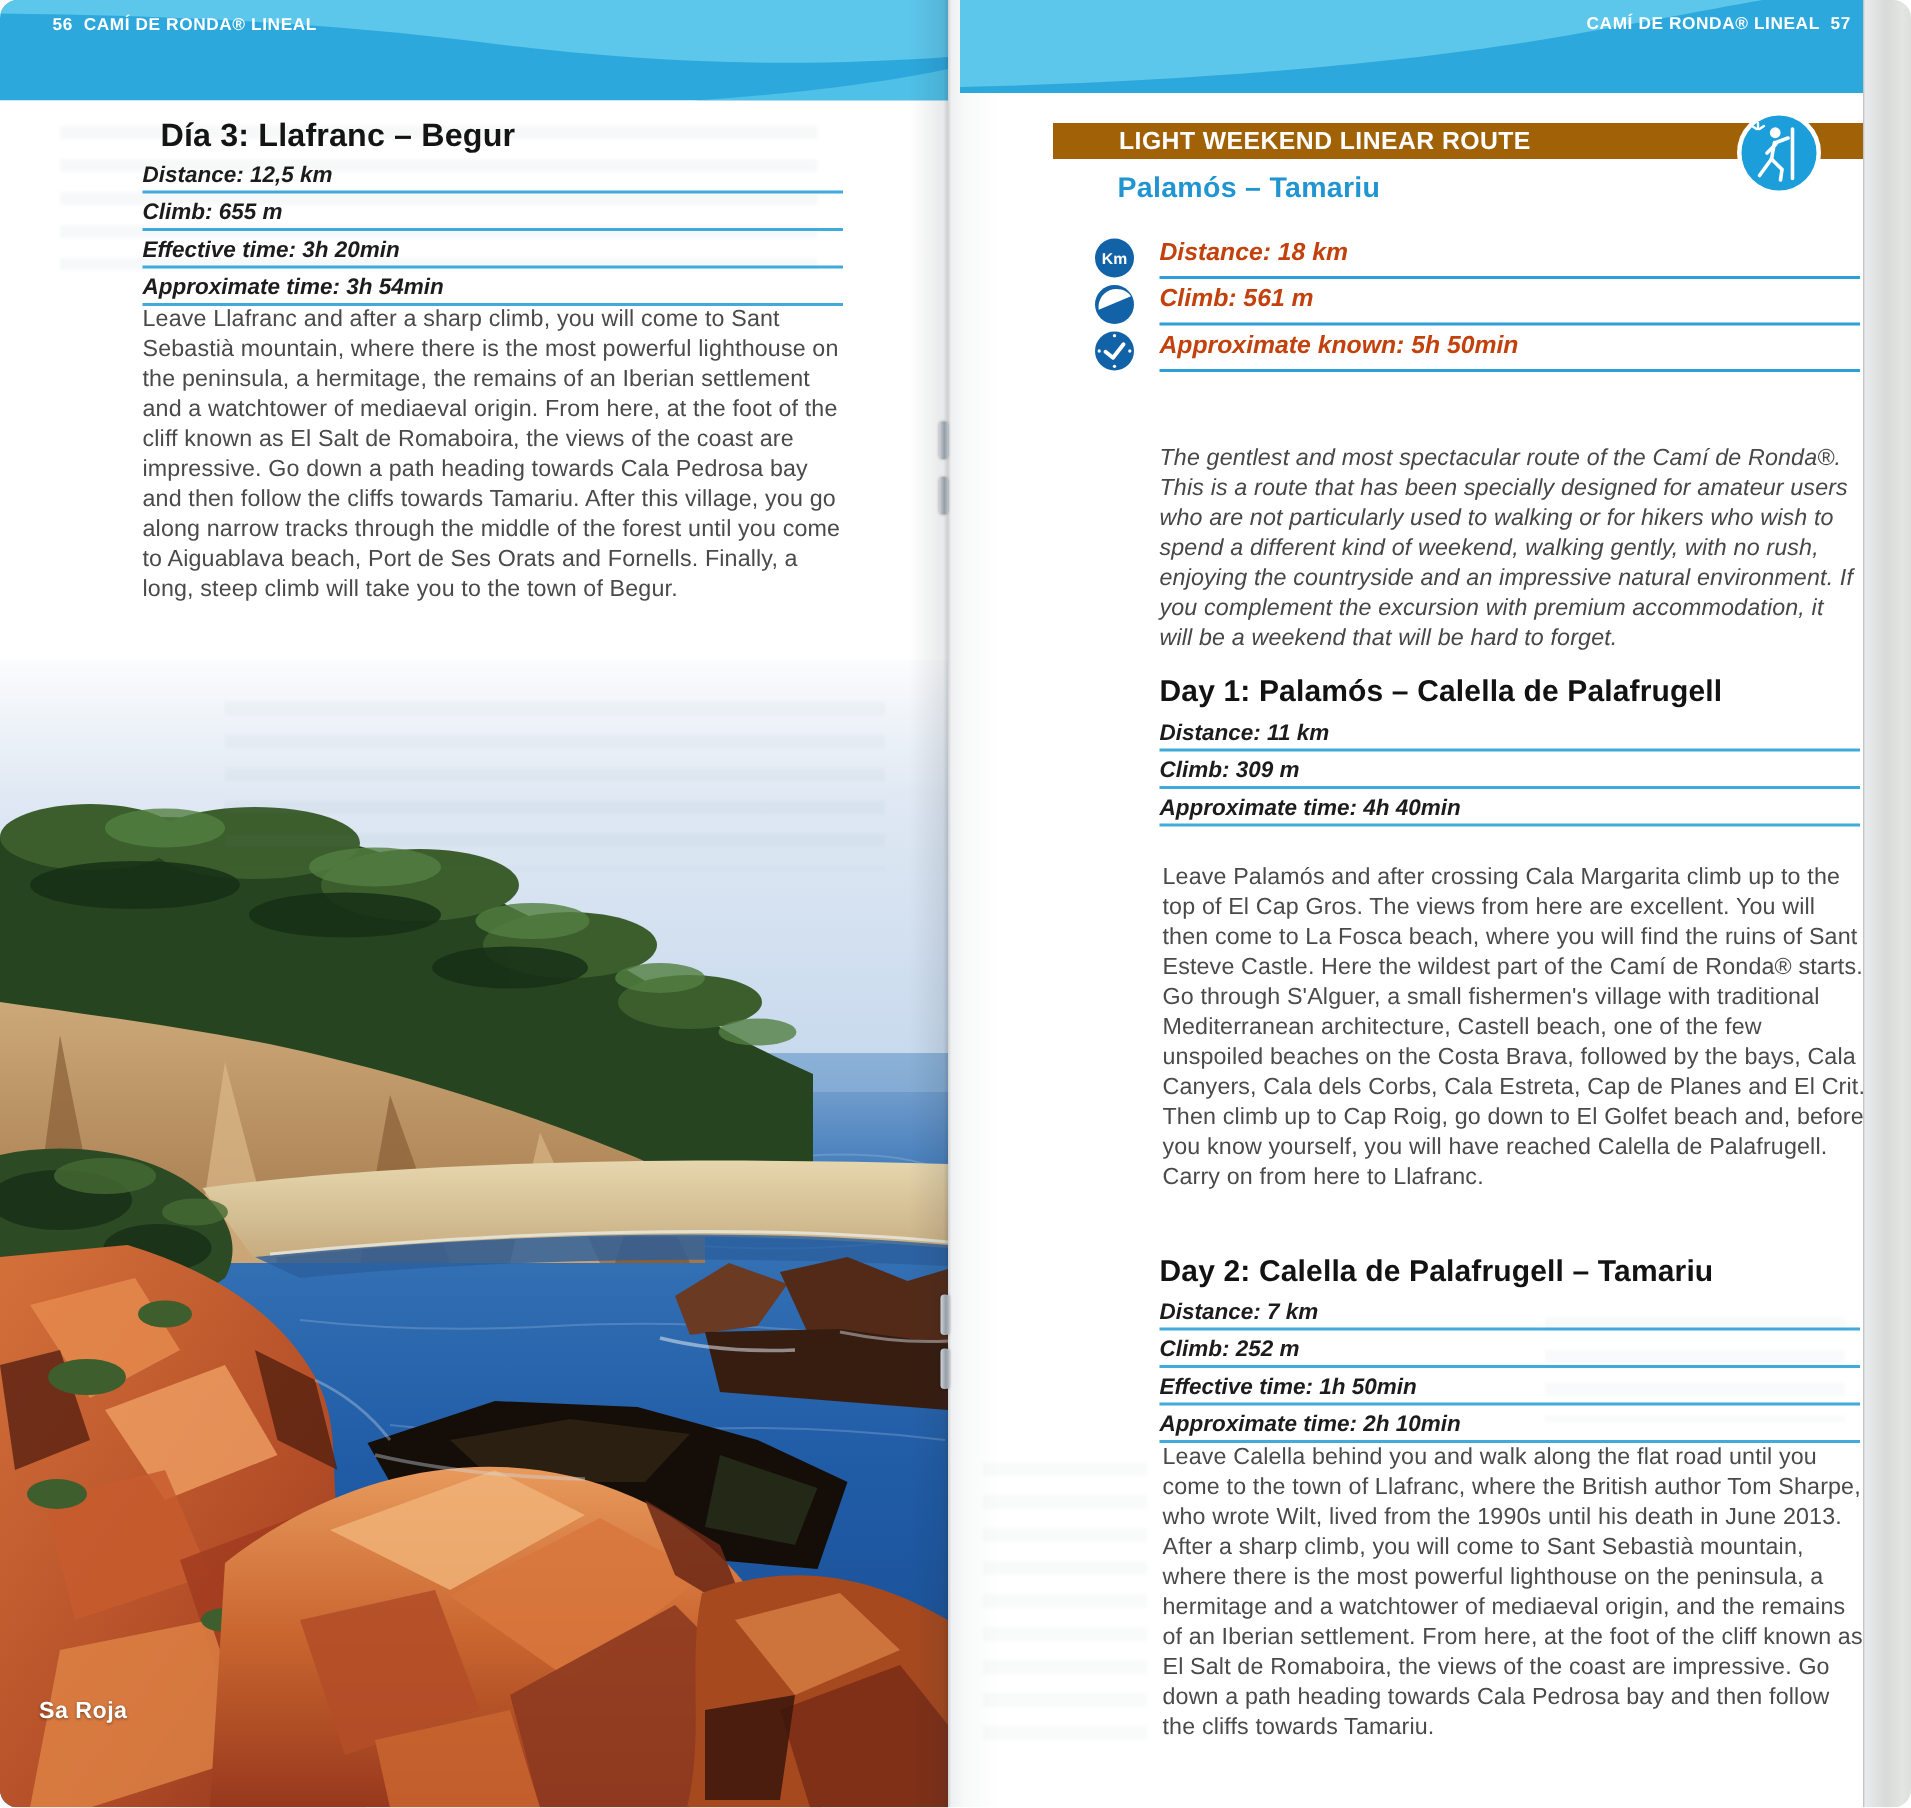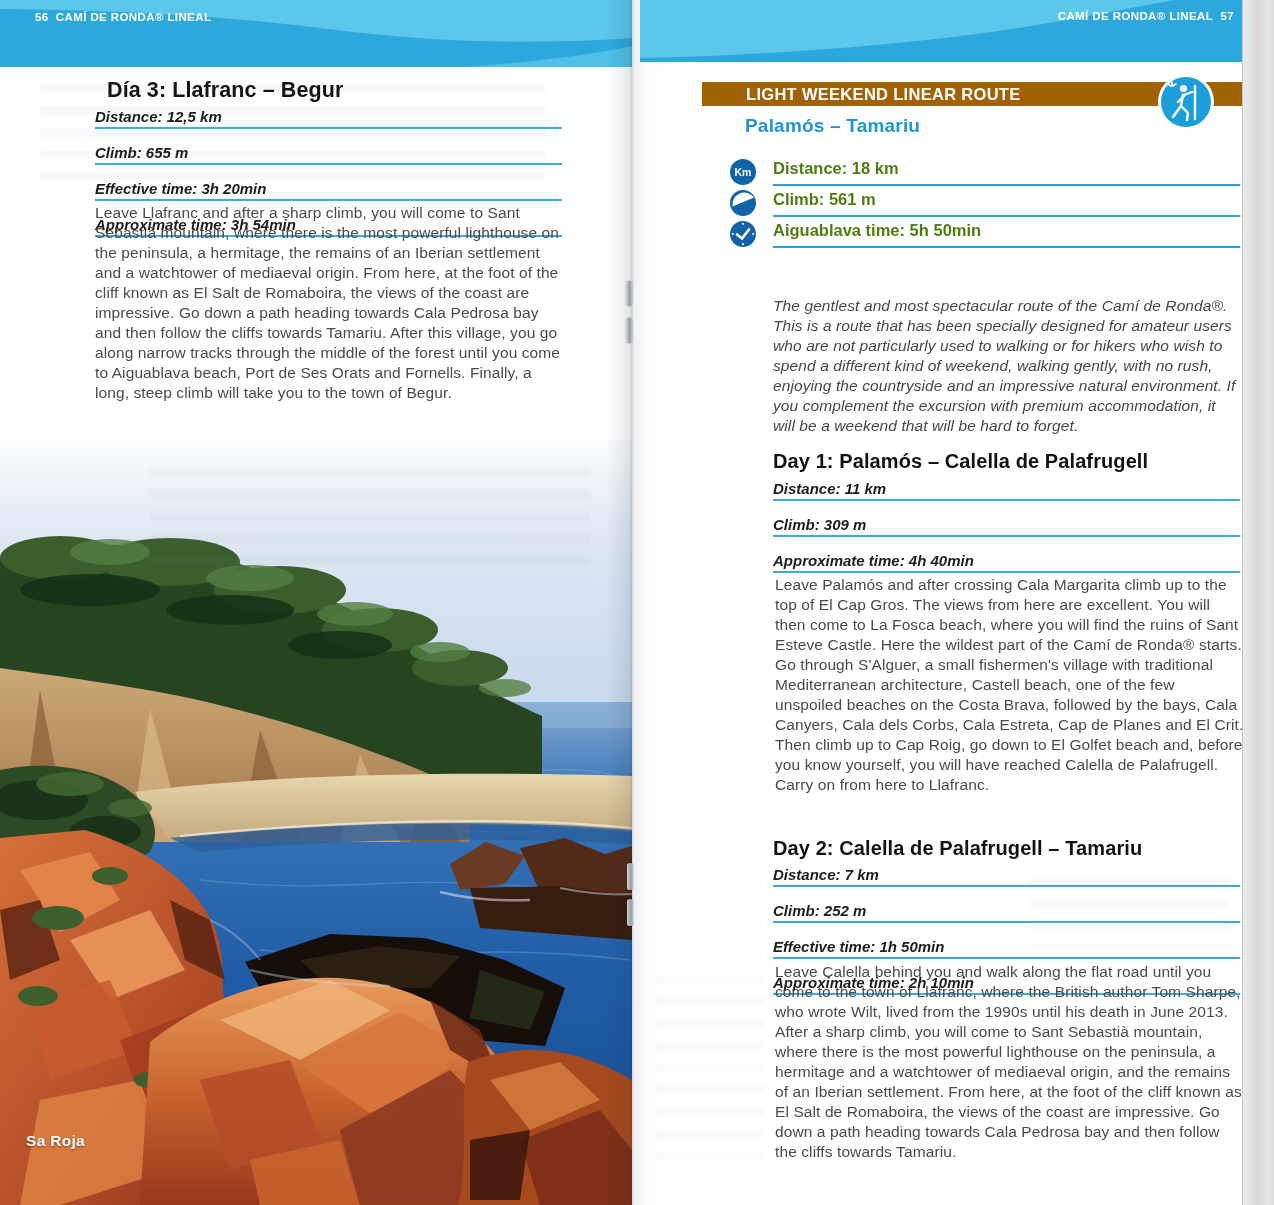--- a/index.html
+++ b/index.html
@@ -1,34 +1,34 @@
 <!DOCTYPE html>
 <html><head>
 <meta charset="utf-8">
 <style>
   html,body{margin:0;padding:0;background:#ffffff;}
   #spread{
     position:relative;width:1274px;height:1205px;overflow:hidden;
-    font-family:"Liberation Sans",sans-serif;background:#ffffff;
+    font-family:"Liberation Sans",sans-serif;background:#ffffff;border-radius:12px;
   }
   .abs{position:absolute;}
   
   .band{display:block;}
   .band-text{
     color:#ffffff;font-weight:bold;font-size:11.5px;letter-spacing:.4px;
     white-space:nowrap;
   }
   
   .lp-title{
     font-size:21.5px;font-weight:bold;color:#141414;letter-spacing:.1px;
   }
   .stat-list{width:467px;}
   .stat-line{
     font-style:italic;font-weight:bold;font-size:15px;color:#1c1c1c;
-    border-bottom:2px solid #41aadc;padding:1px 0 2px 0;margin-bottom:14px;
+    border-bottom:2px solid #41aadc;padding:1px 0 2px 0;margin-bottom:3px;
     height:17px;line-height:17px;
   }
   .body-text{
     width:469px;font-size:15.5px;line-height:20px;color:#4a4a4a;
     letter-spacing:.1px;
   }
   
   #photo{left:0;top:440px;width:632px;height:765px;}
   #photo svg{display:block;}
   .photo-caption{
@@ -56,22 +56,22 @@
     display:block;color:#ffffff;font-weight:bold;font-size:16.5px;
     line-height:24px;padding-left:44px;letter-spacing:.3px;white-space:nowrap;
   }
   #hiker-badge{left:1157px;top:73px;}
   .route-title{
     font-size:19px;font-weight:bold;color:#2095d2;letter-spacing:.2px;
   }
   .rstat-row{display:flex;align-items:flex-start;margin-bottom:3px;}
   .rstat-icon{width:28px;height:28px;flex:0 0 28px;}
   .rstat-text{
-    flex:1;margin-left:16px;font-weight:bold;
-    font-size:16.5px;color:#4d7c0f;border-bottom:2.5px solid #2d9fd8;
+    flex:1;margin-left:16px;font-style:italic;font-weight:bold;
+    font-size:16.5px;color:#c2410c;border-bottom:2.5px solid #2d9fd8;
     padding:0 0 6px 0;height:20px;line-height:20px;
   }
   .intro-text{
     width:467px;font-style:italic;font-size:15.5px;line-height:20px;
     color:#474747;letter-spacing:.1px;
   }
   .day-title{font-size:20px;font-weight:bold;color:#121212;letter-spacing:.1px;}
   
   .ghost{
     pointer-events:none;filter:blur(1.2px);
@@ -314,21 +314,21 @@
       <svg class="rstat-icon" viewBox="0 0 28 28">
         <circle cx="14" cy="14" r="13" fill="#1262a8"></circle>
         <path d="M8,14.5 L13,18.5 L20,9.5" stroke="#ffffff" stroke-width="2.6" fill="none" stroke-linecap="round" stroke-linejoin="round"></path>
         <g fill="#ffffff">
             <circle cx="14" cy="3.8" r="1.1"></circle>
             <circle cx="24.2" cy="14" r="1.1"></circle>
             <circle cx="14" cy="24.2" r="1.1"></circle>
             <circle cx="3.8" cy="14" r="1.1"></circle>
           </g>
       </svg>
-      <div class="rstat-text">Aiguablava time: 5h 50min</div>
+      <div class="rstat-text">Approximate known: 5h 50min</div>
     </div>
   </div>
 
   <div class="abs intro-text" style="left:773px;top:296px;">The gentlest and most spectacular route of the Camí de Ronda®. This is a route that has been specially designed for amateur users who are not particularly used to walking or for hikers who wish to spend a different kind of weekend, walking gently, with no rush, enjoying the countryside and an impressive natural environment. If you complement the excursion with premium accommodation, it will be a weekend that will be hard to forget.</div>
 
   <div class="abs day-title" style="left:773px;top:450px;">Day 1: Palamós – Calella de Palafrugell</div>
   <div class="abs stat-list" style="left:773px;top:479px;">
     <div class="stat-line">Distance: 11 km</div>
     <div class="stat-line">Climb: 309 m</div>
     <div class="stat-line">Approximate time: 4h 40min</div>

